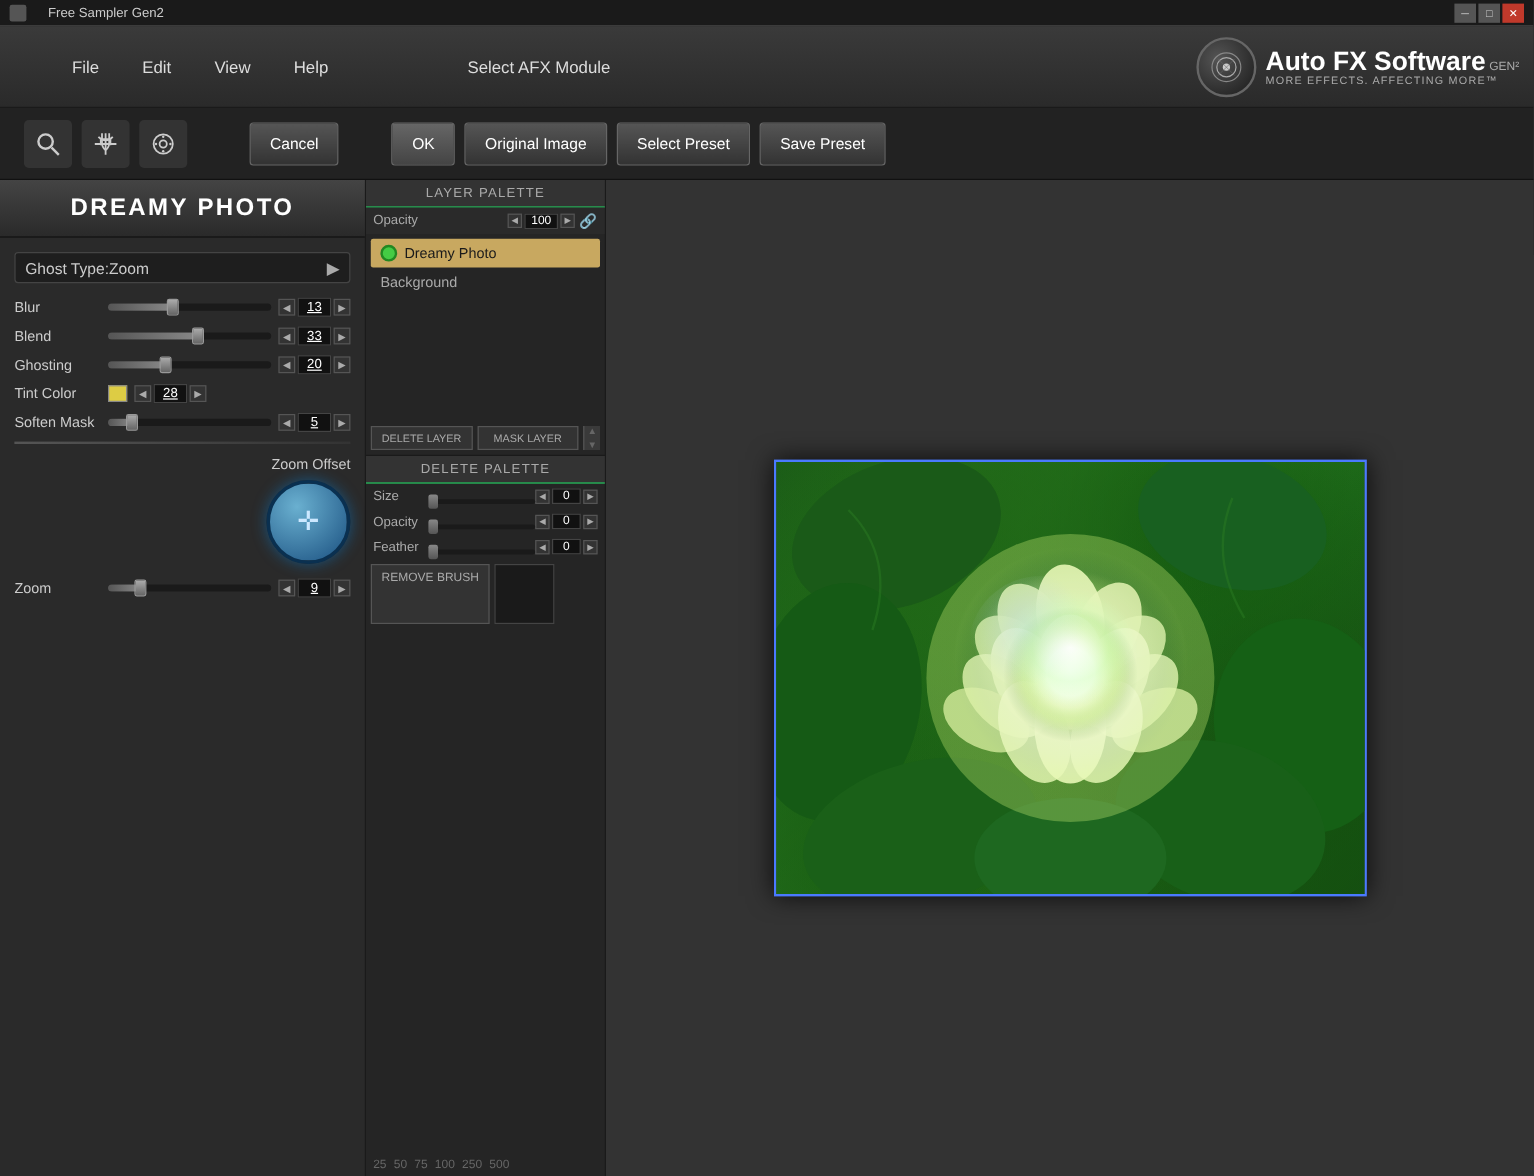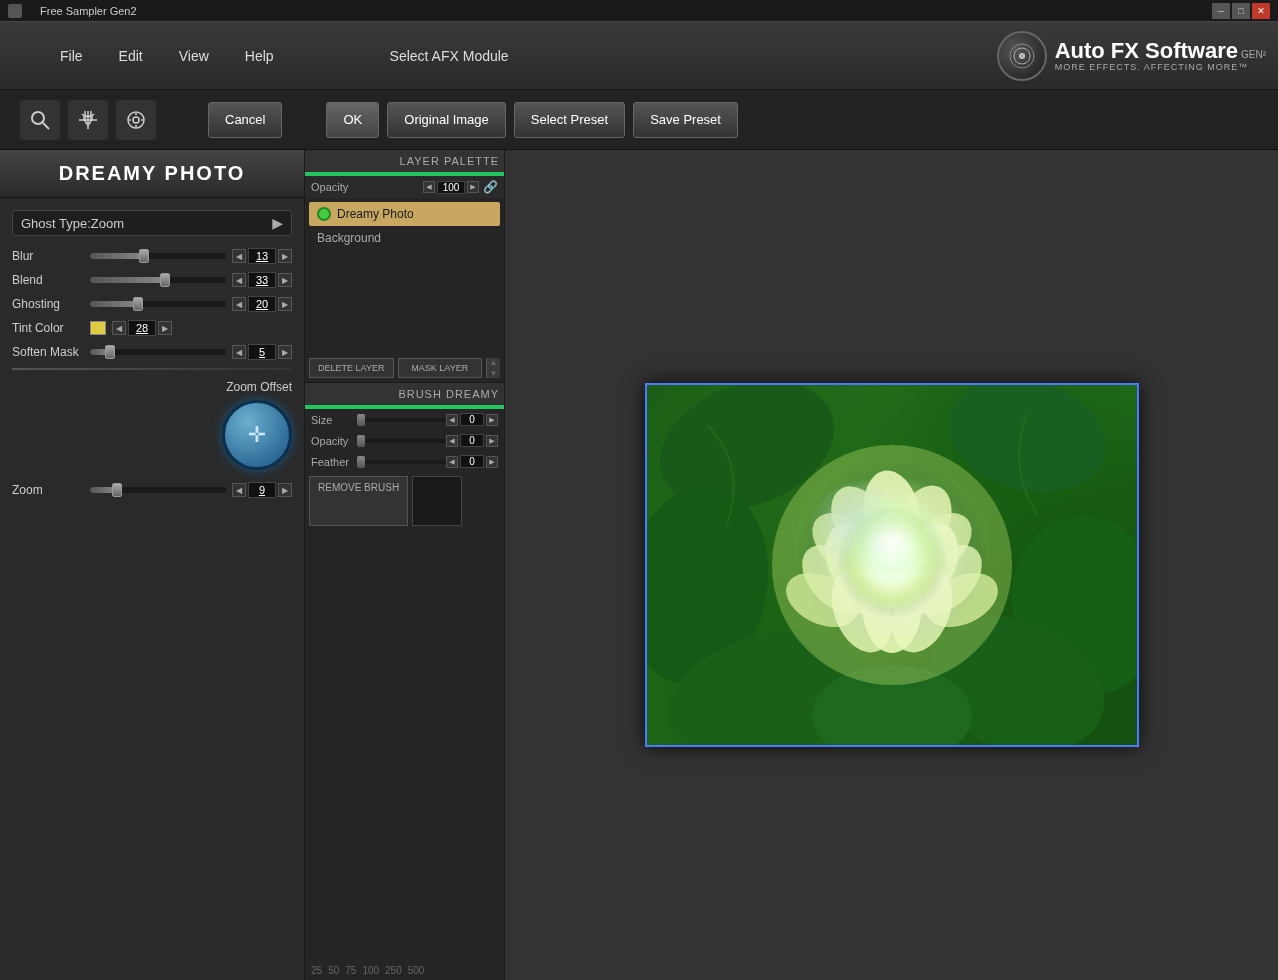--- a/index.html
+++ b/index.html
@@ -322,26 +322,26 @@
       display: flex;
       flex-direction: column;
     }
 
     
     #layer-palette {
       border-bottom: 1px solid #1a1a1a;
     }
     .palette-header {
       background: #333;
-      text-align: right;
+      text-align: center;
       color: #aaa;
       font-size: 11px;
       letter-spacing: 1px;
       padding: 5px;
-      border-bottom: 4px solid #22c55e;
+      border-bottom: 1px solid #22c55e;
     }
     #opacity-row {
       display: flex;
       align-items: center;
       padding: 4px 6px;
       gap: 4px;
       background: #2a2a2a;
     }
     #opacity-label {
       color: #aaa;
@@ -421,21 +421,21 @@
     }
 
     
     #brush-palette {
       flex: 1;
       display: flex;
       flex-direction: column;
     }
     .brush-slider-row {
       display: flex;
-      align-items: center;
+      align-items: flex-end;
       padding: 4px 6px;
       gap: 0;
     }
     .brush-slider-label {
       color: #aaa;
       font-size: 11px;
       width: 50px;
       flex-shrink: 0;
     }
     .brush-slider-track {
@@ -774,21 +774,21 @@
         <div class="layer-btn">DELETE LAYER</div>
         <div class="layer-btn">MASK LAYER</div>
         <div style="width:14px;background:#3a3a3a;border-left:1px solid #555;display:flex;flex-direction:column;justify-content:center;align-items:center;gap:2px;">
           <div style="color:#666;font-size:8px;">▲</div>
           <div style="color:#666;font-size:8px;">▼</div>
         </div>
       </div>
     </div>
 
     <div id="brush-palette">
-      <div class="palette-header">BRUSH DREAMY</div>
+      <div class="palette-header">DELETE PALETTE</div>
 
       <div class="brush-slider-row">
         <span class="brush-slider-label">Size</span>
         <div class="brush-slider-track">
           <div class="brush-slider-thumb"></div>
         </div>
         <div class="brush-controls">
           <div class="brush-arrow">◀</div>
           <span class="brush-value">0</span>
           <div class="brush-arrow">▶</div>

